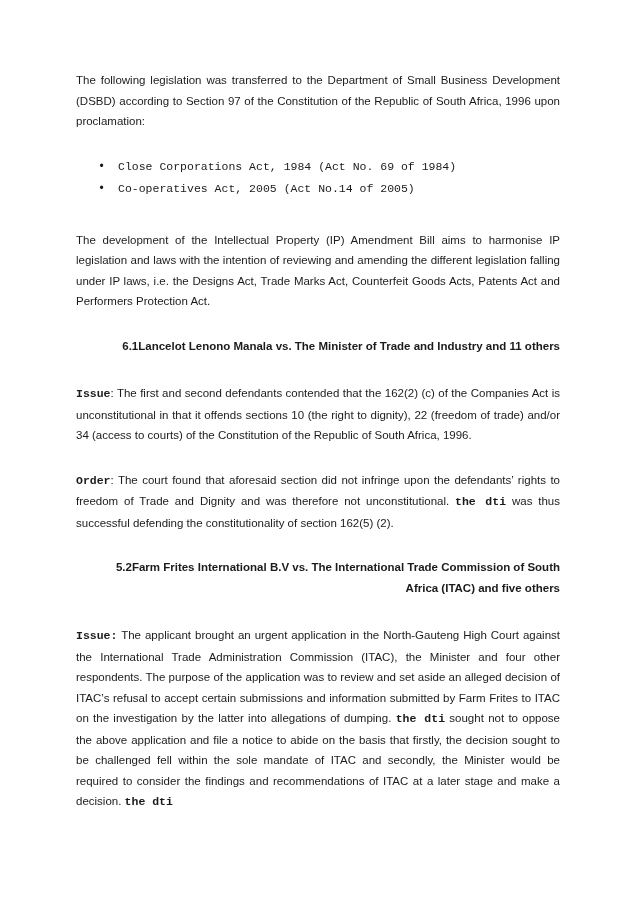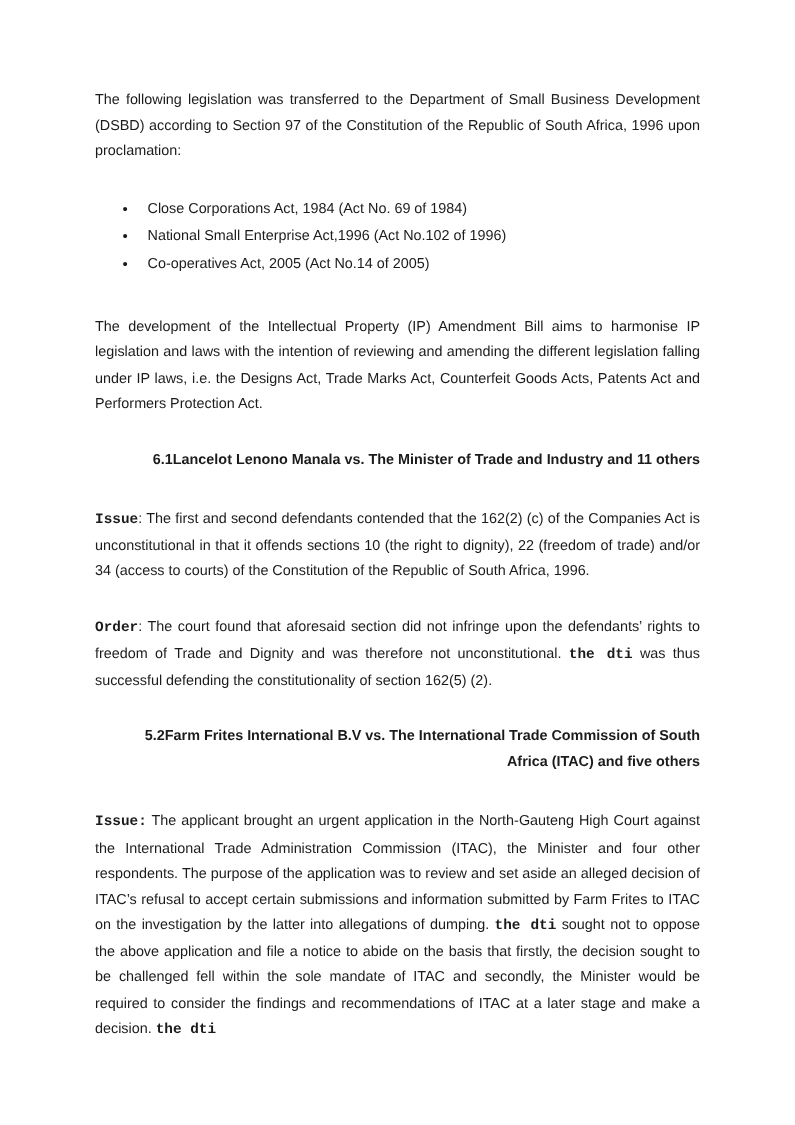--- a/index.html
+++ b/index.html
@@ -23,20 +23,21 @@
   .doc-body { width: 484px; }
   .para {
     margin: 0 0 24px 0;
     line-height: 20.5px;
     text-align: justify;
   }
   .b { font-weight: bold; font-family: Liberation Mono, monospace; }
   ul.bullets {
     margin: 2px 0 30px 0;
     padding: 0 0 0 22px;
+    font-family: Liberation Mono, monospace;
   }
   ul.bullets li {
     list-style: none;
     position: relative;
     padding-left: 20px;
     line-height: 22px;
     text-align: left;
   }
   ul.bullets li::before {
     content: "\2022";
@@ -74,21 +75,20 @@
   }
 </style>
 </head>
 <body>
 
 <div class="page">
   <div class="doc-body">
       <p class="para"><span>The following legislation was transferred to the Department of Small Business Development (DSBD) according to Section 97 of the Constitution of the Republic of South Africa, 1996 upon proclamation:</span></p>
       <ul class="bullets">
         <li>Close Corporations Act, 1984 (Act No. 69 of 1984)</li>
-        <li>National Small Enterprise Act,1996 (Act No.102 of 1996)</li>
         <li>Co-operatives Act, 2005 (Act No.14 of 2005)</li>
       </ul>
       <p class="para"><span>The development of the Intellectual Property (IP) Amendment Bill aims to harmonise IP legislation and laws with the intention of reviewing and amending the different legislation falling under IP laws, i.e. the Designs Act, Trade Marks Act, Counterfeit Goods Acts, Patents Act and Performers Protection Act.</span></p>
       <div class="subheading"><span class="num">6.1</span><span>Lancelot Lenono Manala vs. The Minister of Trade and Industry and 11 others</span></div>
       <p class="para"><span class="b">Issue</span><span>: The first and second defendants contended that the 162(2) (c) of the Companies Act is unconstitutional in that it offends sections 10 (the right to dignity), 22 (freedom of trade) and/or 34 (access to courts) of the Constitution of the Republic of South Africa, 1996.</span></p>
       <p class="para"><span class="b">Order</span><span>: The court found that aforesaid section did not infringe upon the defendants’ rights to freedom of Trade and Dignity and was therefore not unconstitutional. </span><span class="b">the dti</span><span> was thus successful defending the constitutionality of section 162(5) (2).</span></p>
       <div class="subheading"><span class="num">5.2</span><span>Farm Frites International B.V vs. The International Trade Commission of South Africa (ITAC) and five others</span></div>
       <p class="para"><span class="b">Issue:</span><span> The applicant brought an urgent application in the North-Gauteng High Court against the International Trade Administration Commission (ITAC), the Minister and four other respondents. The purpose of the application was to review and set aside an alleged decision of ITAC’s refusal to accept certain submissions and information submitted by Farm Frites to ITAC on the investigation by the latter into allegations of dumping. </span><span class="b">the dti</span><span> sought not to oppose the above application and file a notice to abide on the basis that firstly, the decision sought to be challenged fell within the sole mandate of ITAC and secondly, the Minister would be required to consider the findings and recommendations of ITAC at a later stage and make a decision. </span><span class="b">the dti</span></p>
     </div>
 </div>

